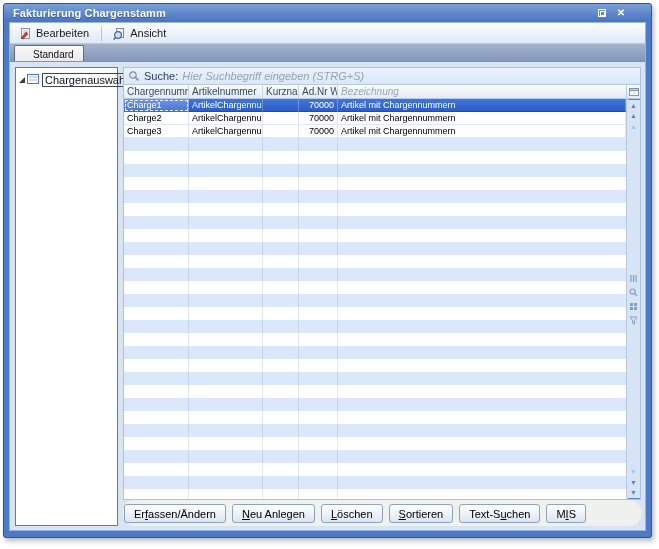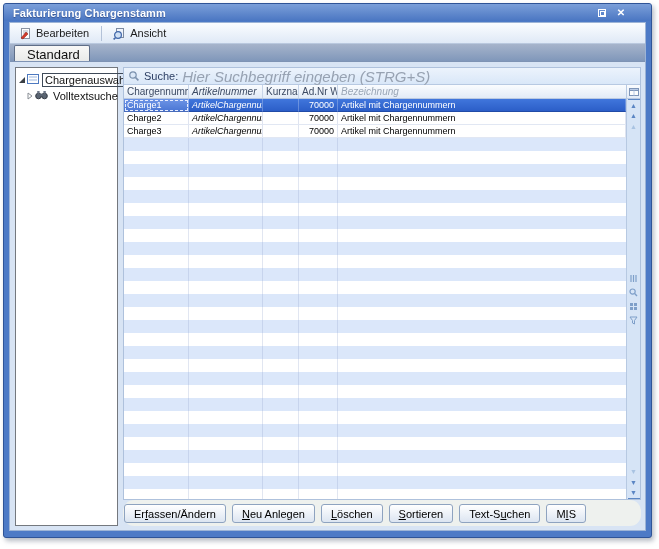--- a/index.html
+++ b/index.html
@@ -67,25 +67,25 @@
   .icon-svg { display:block; }
 
   
   .tabstrip {
     height:18px;
     background:linear-gradient(#a6b4cb,#8097ba);
     display:flex; align-items:flex-end; padding-left:4px;
     border-bottom:1px solid #7e93b4;
   }
   .tab {
-    height:16px; padding:1px 9px 0 12px;
+    height:16px; padding:1px 9px 0 18px;
     background:linear-gradient(#f8f8f7,#e9eae9);
     border:1px solid #5f6e88; border-bottom:none;
     border-radius:2px 2px 0 0;
-    font-size:13px; color:#101010; display:flex; align-items:center;
+    font-size:10px; color:#101010; display:flex; align-items:center;
     cursor:default;
   }
 
   
   .content {
     flex:1; display:flex; padding:5px 4px 4px 5px; gap:5px; min-height:0;
   }
 
   
   .tree-panel {
@@ -109,21 +109,21 @@
   
   .search-bar {
     height:17px; display:flex; align-items:center; gap:4px;
     background:linear-gradient(#ecf3fc,#d9e7f8);
     border-bottom:1px solid #b7c9e2;
     padding:0 4px;
   }
   .search-label { font-size:11px; font-weight:normal; color:#2c3e63; }
   .search-input {
     flex:1; border:none; outline:none; background:transparent;
-    font-family:"Liberation Sans", sans-serif; font-size:15px; color:#222;
+    font-family:"Liberation Sans", sans-serif; font-size:11px; color:#222;
     height:20px;
   }
   .search-input::placeholder { color:#97a2b2; font-style:italic; }
 
   
   .grid-body { flex:1; display:flex; min-height:0; }
   .grid-cols { flex:1; display:flex; flex-direction:column; min-width:0; position:relative; }
 
   .hdr-row {
     height:14px; display:flex;
@@ -131,21 +131,21 @@
     border-bottom:1px solid #bac9e1;
     font-size:10px; color:#3c4a63;
   }
   .hdr-cell {
     display:flex; align-items:center; padding:0 3px;
     border-right:1px solid #c7d4e8; overflow:hidden; white-space:nowrap;
     cursor:default;
   }
   .hdr-cell.muted { color:#9aa6b6; font-style:italic; }
 
-  .c1{width:65px;} .c2{width:74px;font-style:italic;} .c3{width:36px;} .c4{width:39px;} .c5{flex:1; border-right:none;}
+  .c1{width:65px;} .c2{width:74px;} .c3{width:36px;} .c4{width:39px;} .c5{flex:1; border-right:none;}
 
   .grid-row { height:13px; display:flex; font-size:9px; color:#000; background:#fff; }
   .grid-row .cell {
     display:flex; align-items:center; padding:0 3px;
     border-right:1px solid rgba(150,168,208,.30);
     border-bottom:1px solid rgba(170,188,222,.35);
     overflow:hidden; white-space:nowrap;
   }
   .cell.num { justify-content:flex-end; }
   .grid-row.selected {
@@ -255,37 +255,20 @@
           </span>
           <span class="node-icon">
             <svg width="12" height="10" viewBox="0 0 12 10">
               <rect x="0.5" y="0.5" width="11" height="9" fill="#fefefe" stroke="#4d79c0"></rect>
               <line x1="2" y1="3" x2="10" y2="3" stroke="#9cb7e0"></line>
               <line x1="2" y1="6" x2="10" y2="6" stroke="#9cb7e0"></line>
             </svg>
           </span>
           <span class="tree-label focused">Chargenauswahl</span>
         </div>
-        <div class="tree-row child">
-          <span class="expander">
-            <svg width="8" height="8" viewBox="0 0 8 8">
-                <path d="M2 1 L6 4 L2 7 Z" fill="#fff" stroke="#8a8f96"></path>
-              </svg>
-          </span>
-          <span class="node-icon">
-            <svg width="13" height="10" viewBox="0 0 13 10">
-              <circle cx="3.5" cy="6" r="2.8" fill="#5a6472" stroke="#343b44"></circle>
-              <circle cx="9.5" cy="6" r="2.8" fill="#5a6472" stroke="#343b44"></circle>
-              <rect x="4.8" y="3.6" width="3.4" height="2.4" fill="#5a6472"></rect>
-              <rect x="2.2" y="1" width="2.4" height="2.6" fill="#6b7585"></rect>
-              <rect x="8.4" y="1" width="2.4" height="2.6" fill="#6b7585"></rect>
-            </svg>
-          </span>
-          <span class="tree-label">Volltextsuche</span>
-        </div>
       </div>
 
       <div class="grid-panel">
         <div class="grid-frame">
 
           <div class="search-bar">
             <svg width="12" height="12" viewBox="0 0 12 12">
               <circle cx="5" cy="5" r="3.2" fill="#dbe8f8" stroke="#7b91ae" stroke-width="1.2"></circle>
               <line x1="7.6" y1="7.6" x2="10.4" y2="10.4" stroke="#7b91ae" stroke-width="1.6"></line>
             </svg>

